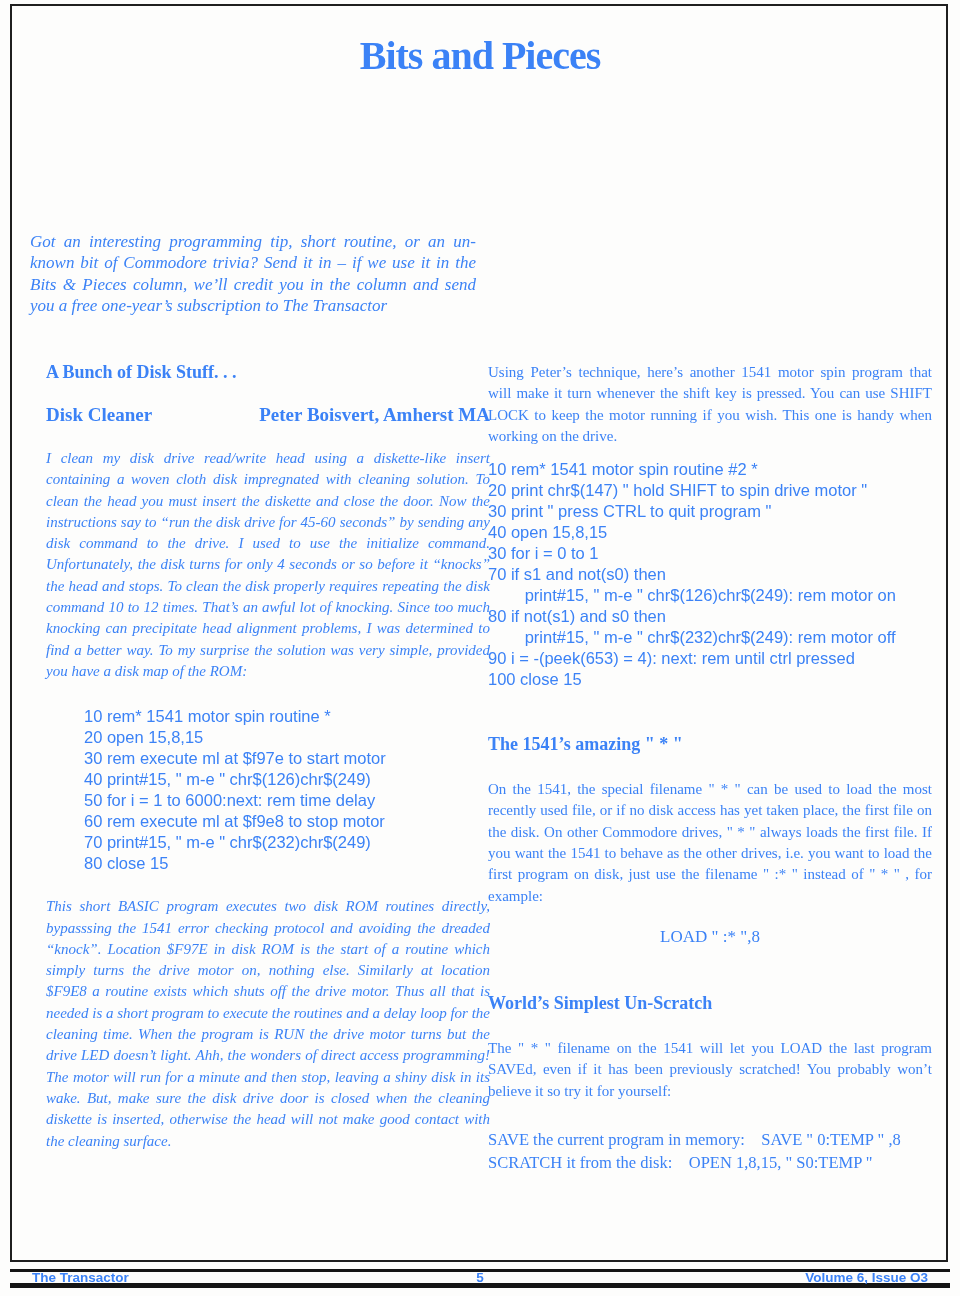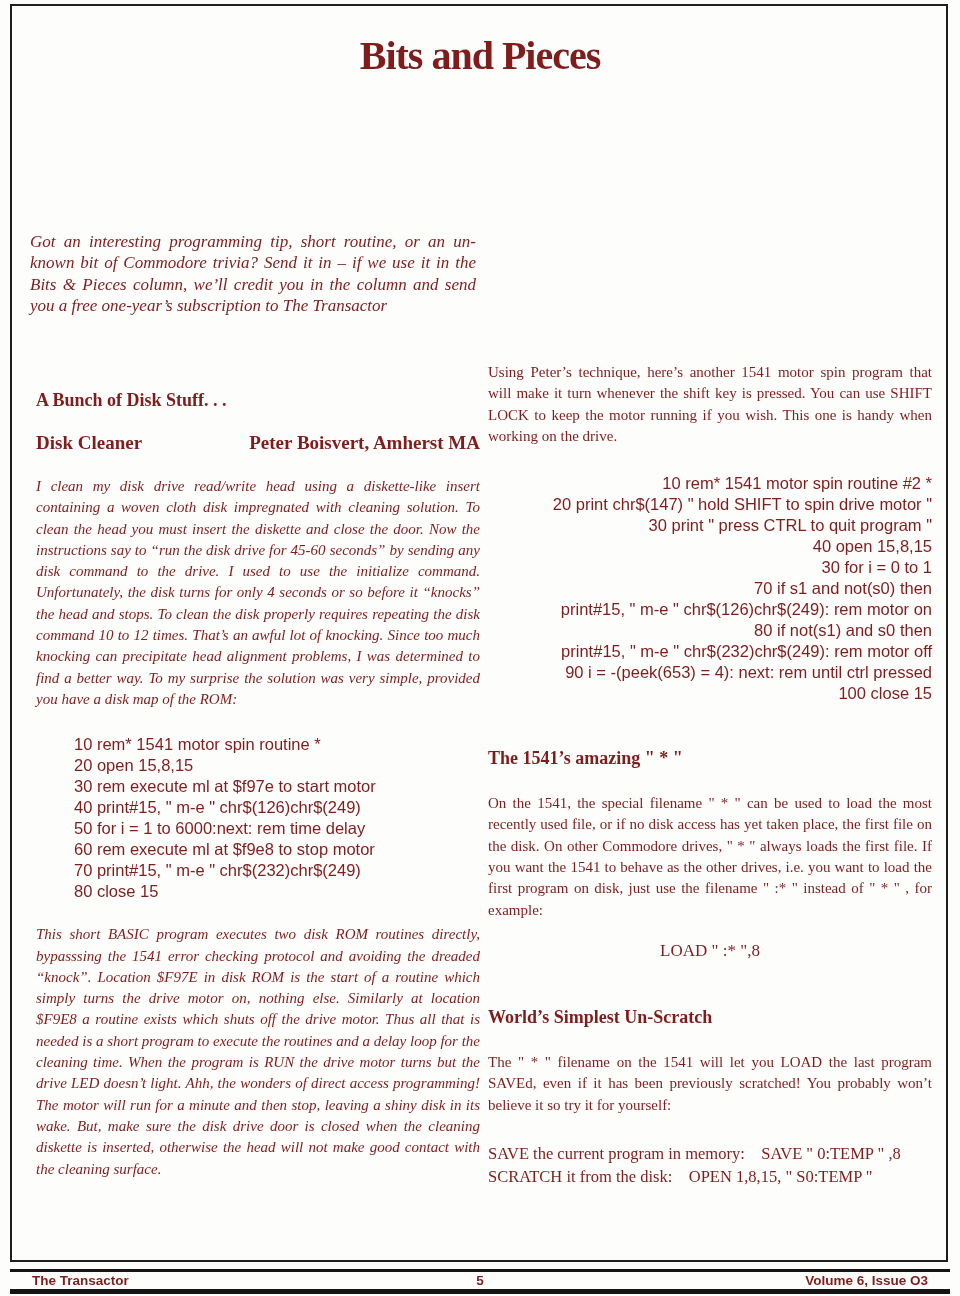--- a/index.html
+++ b/index.html
@@ -1,21 +1,21 @@
 <!DOCTYPE html>
 <html><head>
 <meta charset="utf-8">
 <style>
   * { margin: 0; padding: 0; box-sizing: border-box; }
   html, body { background: #e8e8e6; }
   .page {
     position: relative;
     width: 960px; height: 1296px;
     background: #fdfdfc;
-    color: #7f1d1d;
+    color: #3b82f6;
     font-family: "Liberation Serif", serif;
     overflow: hidden;
     margin: 0 auto;
     padding-left: 28px;
   }
   .frame {
     position: absolute;
     left: 10px; top: 4px;
     width: 938px; height: 1258px;
     border: 2px solid #1f1f1f;
@@ -30,21 +30,21 @@
   }
   .intro {
     position: absolute;
     left: 30px; top: 231px; width: 446px;
     font-style: italic;
     font-size: 17px;
     line-height: 21.3px;
     text-align: justify;
   }
   .col { position: absolute; top: 362px; width: 444px; }
-  .col-left  { left: 36px; margin-top: 28px; }
+  .col-left  { left: 46px; }
   .col-right { left: 488px; }
 
   .body-text {
     font-size: 15px;
     line-height: 21.3px;
     text-align: justify;
   }
   .editorial { font-style: italic; }
 
   h2.section-heading {
@@ -59,41 +59,41 @@
     font-weight: bold;
   }
   .mt-para  { margin-top: 22px; }
   .code {
     font-family: "Liberation Sans", sans-serif;
     font-size: 16.5px;
     line-height: 21px;
   }
   .code .code-line { white-space: pre; }
   .code-block-left  { margin-top: 24px; padding-left: 38px; }
-  .code-block-right { margin-top: 26px; text-align: right; }
+  .code-block-right { margin-top: 12px; }
 
   .heading-star      { margin-top: 44px; }
   .heading-unscratch { margin-top: 46px; }
   .para-star, .para-unscratch, .rc-para { margin-top: 24px; }
   .load-example {
     margin-top: 20px;
     text-align: center;
     font-size: 17px;
   }
   .cmd-lines {
     margin-top: 26px;
     font-size: 16.5px;
     line-height: 23px;
   }
   .cmd-lines div { white-space: pre-wrap; }
 
   .footer-bar {
     position: absolute;
     left: 10px; right: 10px; top: 1269px;
-    height: 25px;
+    height: 19px;
     border-top: 3px solid #151515;
     border-bottom: 5px solid #151515;
     display: flex;
     align-items: center;
     padding: 0 22px;
     font-family: "Liberation Sans", sans-serif;
     font-weight: bold;
     font-size: 13.5px;
   }
   .footer-bar .f-left   { flex: 1; text-align: left; }

